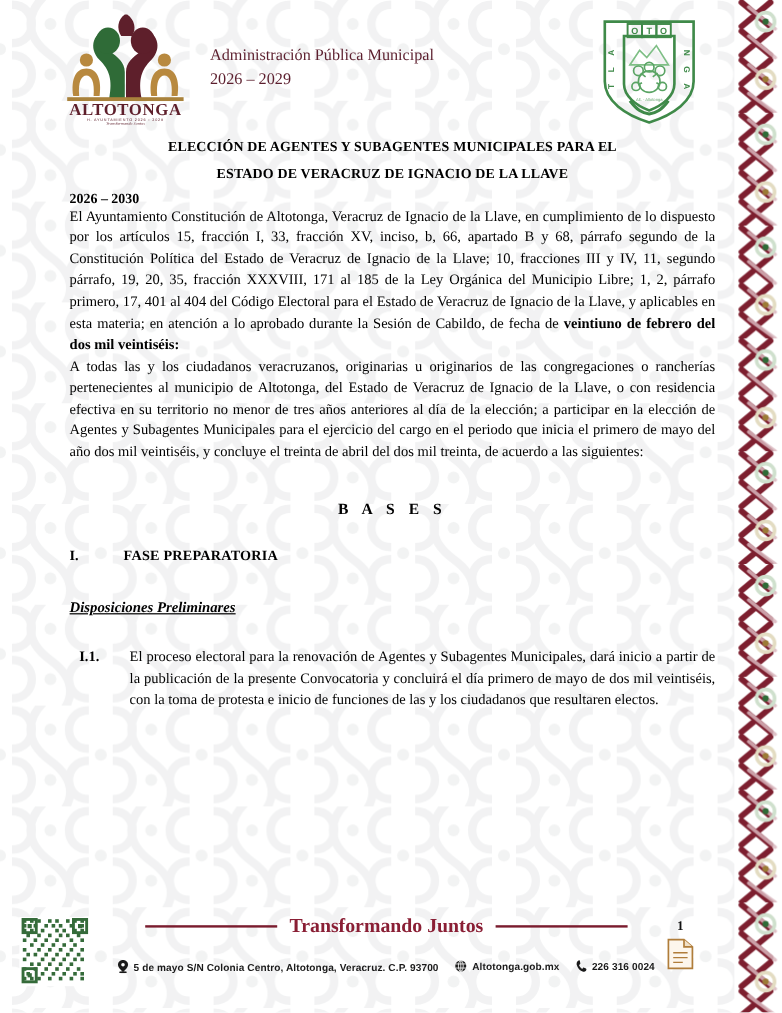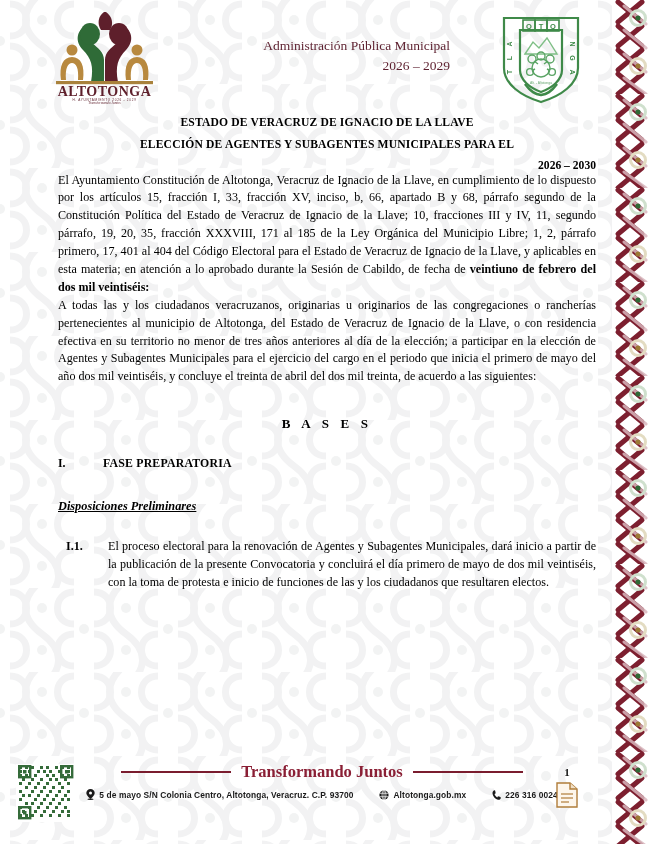--- a/index.html
+++ b/index.html
@@ -46,21 +46,21 @@
   }
   .logo-left {
     position: absolute;
     left: 42px; top: 8px;
     width: 125px; height: 96px;
   }
   .header-center {
     position: absolute;
     left: 175px; top: 36px;
     width: 275px;
-    text-align: right;
+    text-align: left;
     color: #5c1f2e;
     font-family: "Liberation Serif", serif;
     font-size: 13.5px;
     line-height: 1.45;
   }
   .shield-right {
     position: absolute;
     left: 497px; top: 14px;
     width: 88px; height: 92px;
   }
@@ -75,21 +75,21 @@
     color: #000000;
   }
   .title-block {
     text-align: center;
     font-weight: bold;
     font-size: 11.6px;
     line-height: 1.92;
     letter-spacing: 0.15px;
   }
   .title-year {
-    text-align: right;
+    text-align: left;
     font-weight: bold;
     font-size: 11.6px;
     margin-top: 2px;
   }
 
   p.body-par {
     font-size: 12.1px;
     line-height: 1.48;
     text-align: justify;
     margin: 0;
@@ -177,25 +177,25 @@
     width: 110px;
   }
   .slogan {
     color: #8a1f35;
     font-weight: bold;
     font-size: 16.5px;
     font-family: "Liberation Serif", serif;
     white-space: nowrap;
   }
   .contact-row {
-    margin-top: 7px;
+    margin-top: 18px;
     display: flex;
-    align-items: flex-end;
+    align-items: flex-start;
     justify-content: center;
-    gap: 26px;
+    gap: 14px;
     font-family: "Liberation Sans", sans-serif;
     font-size: 8.4px;
     font-weight: bold;
     color: #1a1a1a;
     letter-spacing: 0.1px;
   }
   .contact-cell {
     display: flex;
     align-items: center;
     gap: 4px;
@@ -363,22 +363,22 @@
         <text x="44" y="70" text-anchor="middle" font-family="Liberation Sans, sans-serif" font-size="3.4" fill="#6aa873">Alt. - Altotonga</text>
 
         <path d="M28,70 C34,78 38,80 44,81 C50,80 54,78 60,70" fill="none" stroke="#3f8a49" stroke-width="2.6"></path>
       </svg>
     </div>
   </div>
 
   <div class="doc">
 
     <div class="title-block">
+      <div>ELECCIÓN DE AGENTES Y SUBAGENTES MUNICIPALES PARA EL</div>
       <div>ESTADO DE VERACRUZ DE IGNACIO DE LA LLAVE</div>
-      <div>ELECCIÓN DE AGENTES Y SUBAGENTES MUNICIPALES PARA EL</div>
     </div>
     <div class="title-year">2026 – 2030</div>
 
     <p class="body-par par-1"><span>El Ayuntamiento Constitución de Altotonga, Veracruz de Ignacio de la Llave, en cumplimiento de lo dispuesto por los artículos 15, fracción I, 33, fracción XV, inciso, b, 66, apartado B y 68, párrafo segundo de la Constitución Política del Estado de Veracruz de Ignacio de la Llave; 10, fracciones III y IV, 11, segundo párrafo, 19, 20, 35, fracción XXXVIII, 171 al 185 de la Ley Orgánica del Municipio Libre; 1, 2, párrafo primero, 17, 401 al 404 del Código Electoral para el Estado de Veracruz de Ignacio de la Llave, y aplicables en esta materia; en atención a lo aprobado durante la Sesión  de Cabildo, de fecha de </span><span class="b">veintiuno de febrero del dos mil veintiséis:</span></p>
 
 
     <p class="body-par par-2">A todas las y los ciudadanos veracruzanos, originarias u originarios de las congregaciones o rancherías pertenecientes al municipio de Altotonga, del Estado de Veracruz de Ignacio de la Llave, o con residencia efectiva en su territorio no menor de tres años anteriores al día de la elección; a participar en la elección de Agentes y Subagentes Municipales para el ejercicio del cargo en el periodo que inicia el primero de mayo del año dos mil veintiséis, y concluye el treinta de abril del dos mil treinta, de acuerdo a las siguientes:</p>
 
     <div class="centered-heading bases">B A S E S</div>
 

